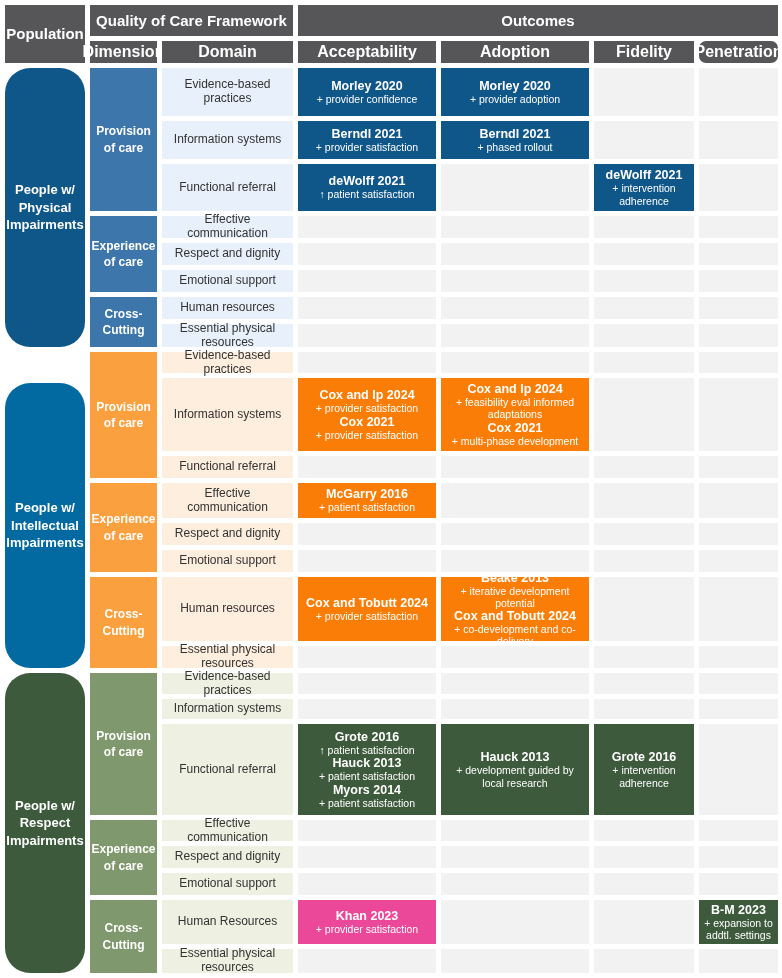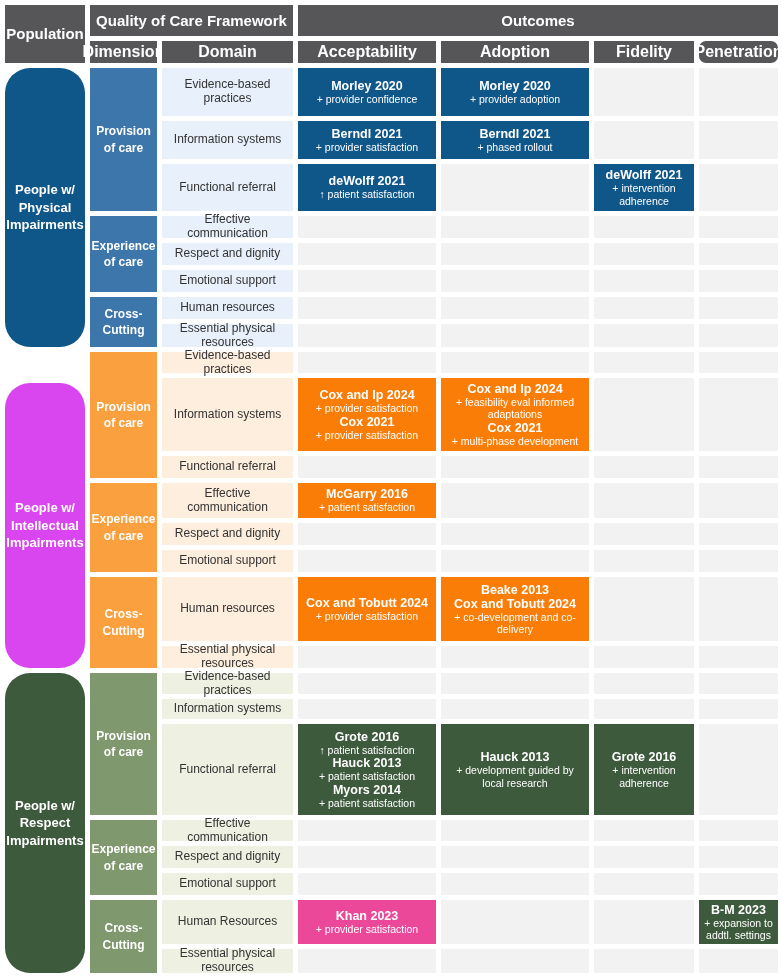--- a/index.html
+++ b/index.html
@@ -156,21 +156,21 @@
     <div class="domain" style="background: rgb(232, 241, 251); grid-area: 9 / 3;">Human resources</div>
     <div class="cell empty" style="grid-area: 9 / 4;"></div>
     <div class="cell empty" style="grid-area: 9 / 5;"></div>
     <div class="cell empty" style="grid-area: 9 / 6;"></div>
     <div class="cell empty" style="grid-area: 9 / 7;"></div>
     <div class="domain" style="background: rgb(232, 241, 251); grid-area: 10 / 3;">Essential physical resources</div>
     <div class="cell empty" style="grid-area: 10 / 4;"></div>
     <div class="cell empty" style="grid-area: 10 / 5;"></div>
     <div class="cell empty" style="grid-area: 10 / 6;"></div>
     <div class="cell empty" style="grid-area: 10 / 7;"></div>
-    <div class="pop" style="background: #d946ef; grid-area: 11 / 1 / 19; margin-top: 31px;">People w/ Intellectual Impairments</div>
+    <div class="pop" style="background: #0369a1; grid-area: 11 / 1 / 19; margin-top: 31px;">People w/ Intellectual Impairments</div>
     <div class="dim" style="background: rgb(251, 160, 63); grid-area: 11 / 2 / 14;">Provision of care</div>
     <div class="dim" style="background: rgb(251, 160, 63); grid-area: 14 / 2 / 17;">Experience of care</div>
     <div class="dim" style="background: rgb(251, 160, 63); grid-area: 17 / 2 / 19;">Cross-Cutting</div>
     <div class="domain" style="background: rgb(253, 238, 221); grid-area: 11 / 3;">Evidence-based practices</div>
     <div class="cell empty" style="grid-area: 11 / 4;"></div>
     <div class="cell empty" style="grid-area: 11 / 5;"></div>
     <div class="cell empty" style="grid-area: 11 / 6;"></div>
     <div class="cell empty" style="grid-area: 11 / 7;"></div>
     <div class="domain" style="background: rgb(253, 238, 221); grid-area: 12 / 3;">Information systems</div>
     <div class="cell filled" style="grid-area: 12 / 4; background: rgb(249, 125, 7);">
@@ -223,20 +223,21 @@
     <div class="domain" style="background: rgb(253, 238, 221); grid-area: 17 / 3;">Human resources</div>
     <div class="cell filled" style="grid-area: 17 / 4; background: rgb(249, 125, 7);">
       <div class="study">
         <div class="study-name">Cox and Tobutt 2024</div>
         <div class="study-note">+ provider satisfaction</div>
       </div>
     </div>
     <div class="cell filled" style="grid-area: 17 / 5; background: rgb(249, 125, 7);">
       <div class="study">
         <div class="study-name">Beake 2013</div>
+        <div class="study-note">+ iterative development potential</div>
       </div>
       <div class="study">
         <div class="study-name">Cox and Tobutt 2024</div>
         <div class="study-note">+ co-development and co-delivery</div>
       </div>
     </div>
     <div class="cell empty" style="grid-area: 17 / 6;"></div>
     <div class="cell empty" style="grid-area: 17 / 7;"></div>
     <div class="domain" style="background: rgb(253, 238, 221); grid-area: 18 / 3;">Essential physical resources</div>
     <div class="cell empty" style="grid-area: 18 / 4;"></div>

